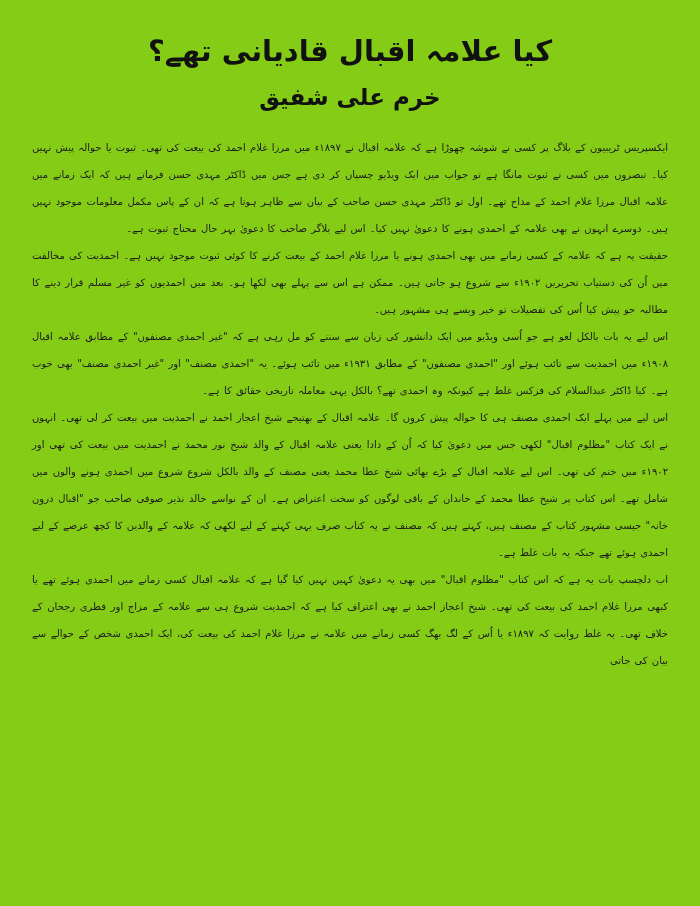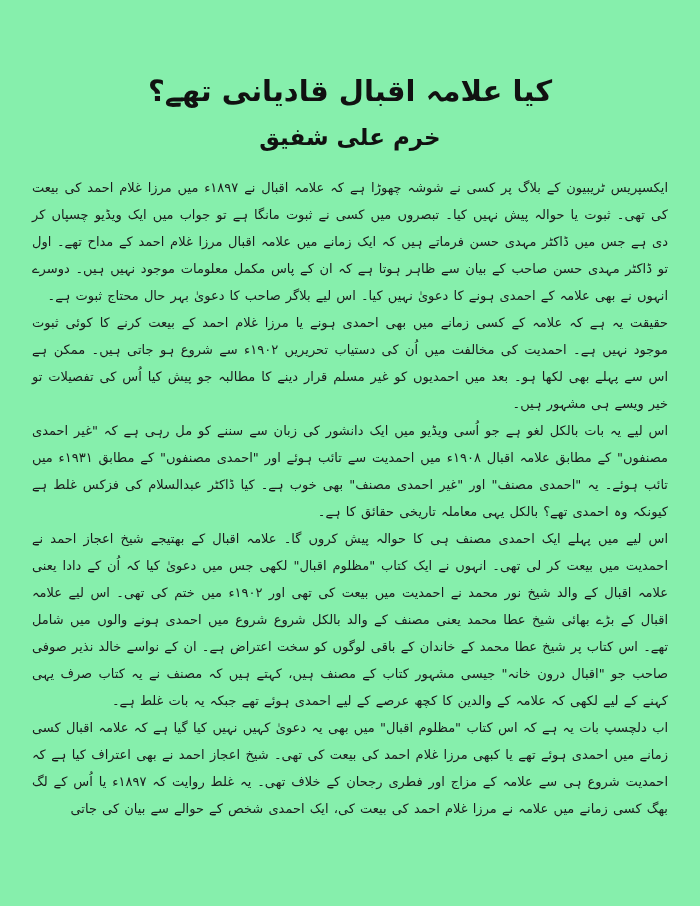--- a/index.html
+++ b/index.html
@@ -5,23 +5,23 @@
   html, body {
     margin: 0;
     padding: 0;
     background: #ffffff;
   }
   .page {
     position: relative;
     width: 700px;
     height: 906px;
     box-sizing: border-box;
-    background: #86efac;
+    background: #84cc16;
     direction: rtl;
-    padding: 60px 32px 20px 32px;
+    padding: 20px 32px 20px 32px;
     overflow: hidden;
     font-family: "DejaVu Sans", sans-serif;
     color: #1b1b1b;
   }
   .doc-header {
     text-align: center;
     margin-bottom: 24px;
   }
   .title {
     margin: 8px 0 10px 0;
@@ -31,21 +31,21 @@
     color: #111111;
   }
   .author {
     font-size: 23px;
     font-weight: 700;
     color: #111111;
     margin: 0;
   }
   .doc-body p.para {
     margin: 0;
-    font-size: 13px;
+    font-size: 10px;
     line-height: 27px;
     text-align: justify;
     text-justify: inter-word;
     word-spacing: 1px;
   }
 </style>
 </head>
 <body>
 
 <div class="page">

